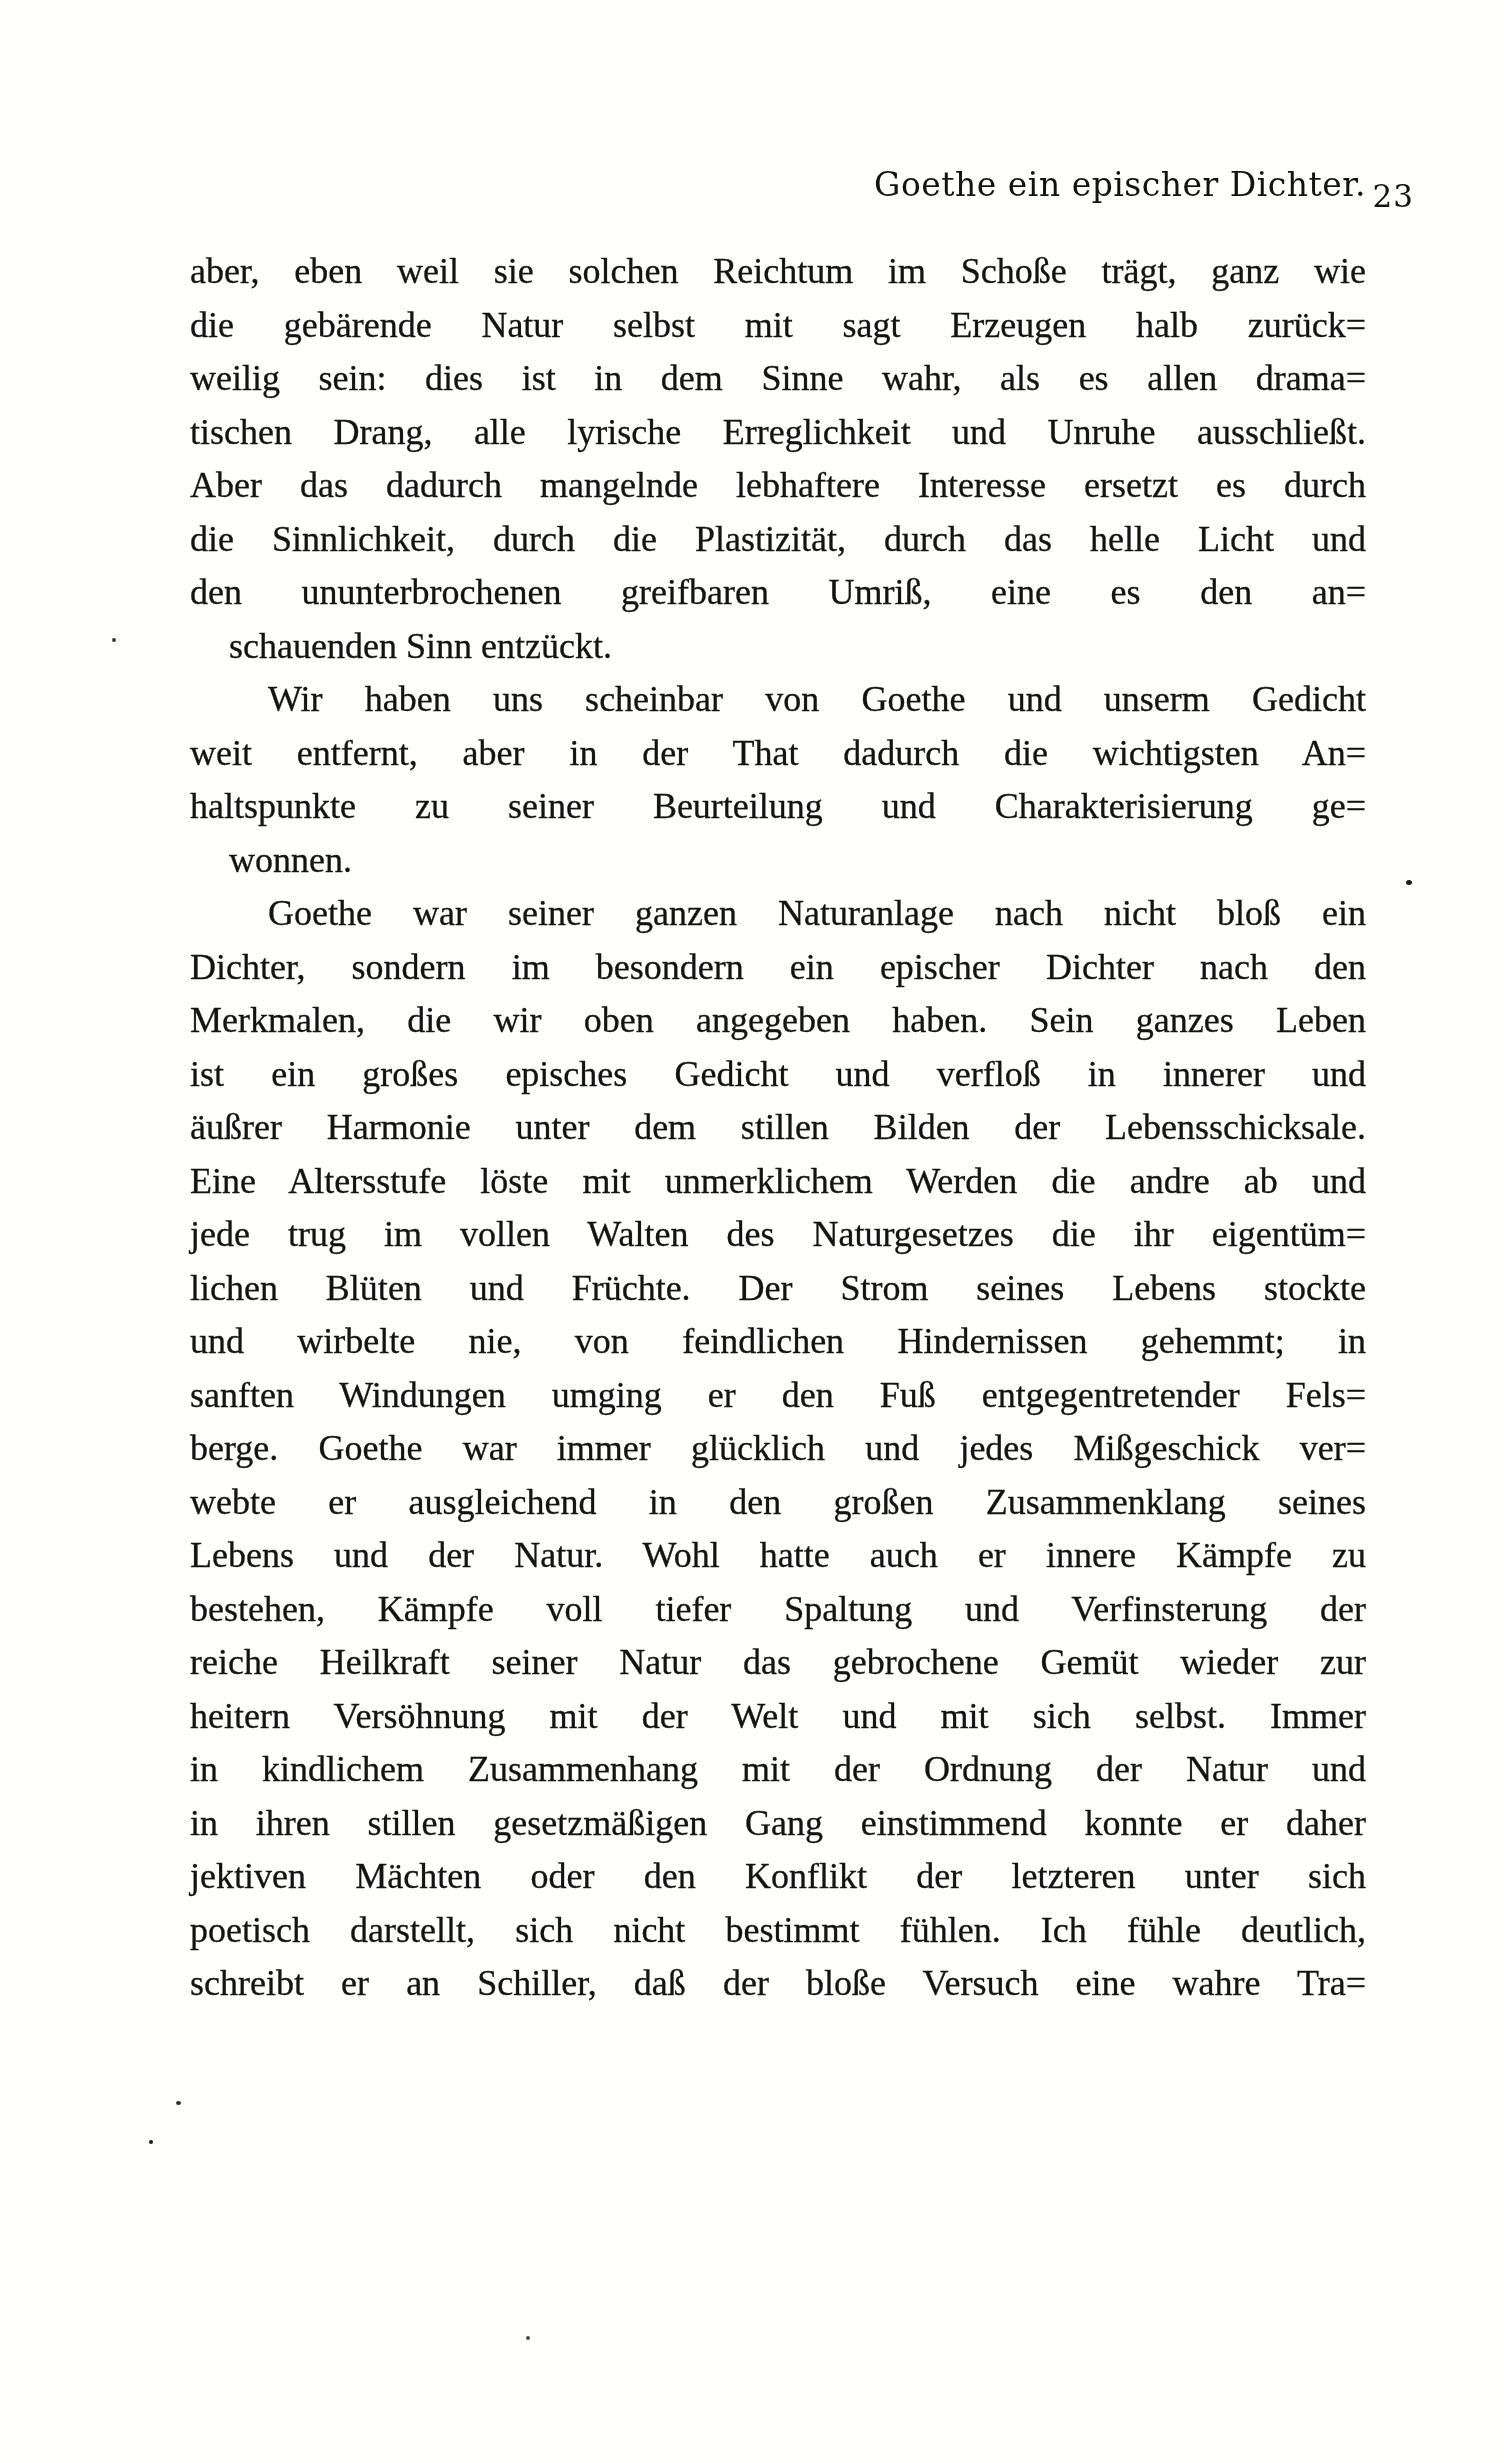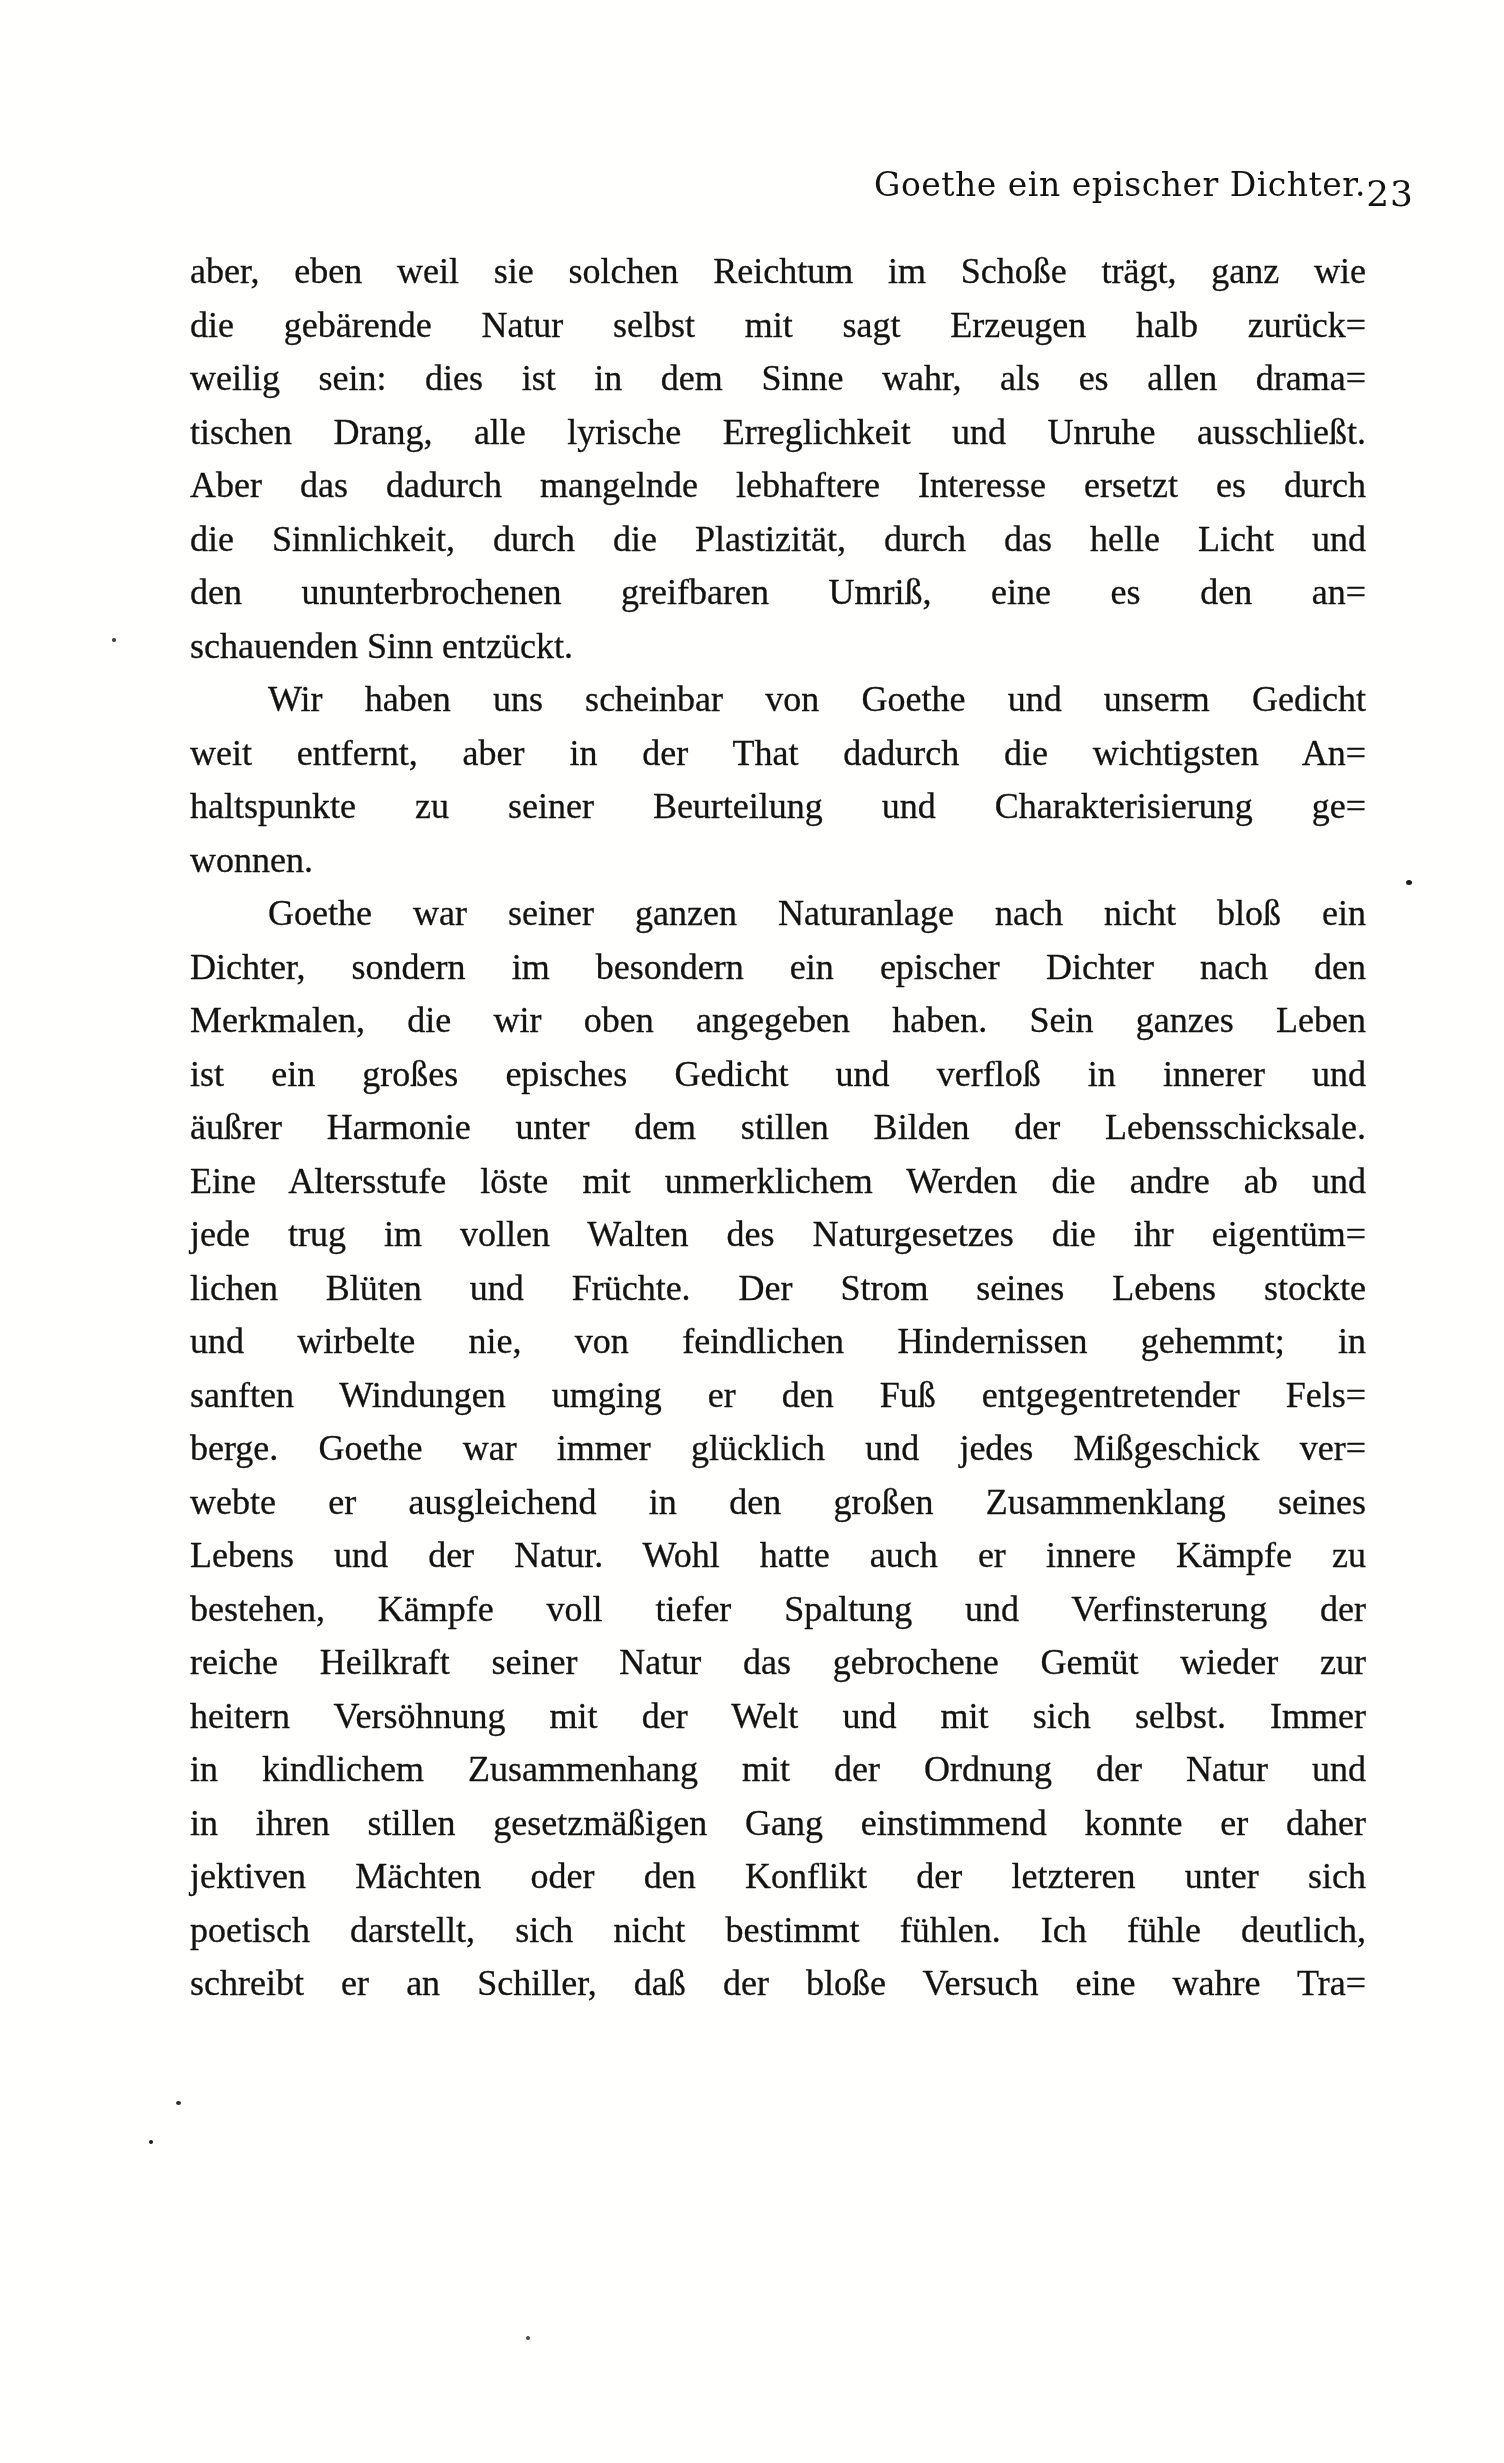--- a/index.html
+++ b/index.html
@@ -34,21 +34,21 @@
     bottom: 4px;
     text-align: right;
     font-size: 33px;
     letter-spacing: 0.5px;
     white-space: nowrap;
   }
   .page-number {
     position: absolute;
     right: -48px;
     bottom: -6px;
-    font-size: 36px;
+    font-size: 31px;
     letter-spacing: 1px;
   }
   .body-text {
     position: absolute;
     top: 245px;
     left: 190px;
     width: 1176px;
     font-size: 36px;
     line-height: 53.5px;
     -webkit-text-stroke: 0.3px currentColor;
@@ -62,20 +62,21 @@
     text-align-last: justify;
     white-space: normal;
     height: 53.5px;
     overflow: visible;
   }
   .line.indent {
     text-indent: 78px;
   }
   .line.para-end {
     text-align-last: left;
+    margin-left: 39px;
   }
   .speck {
     position: absolute;
     background: #1d1d1d;
     border-radius: 50%;
   }
   .speck.s1 { left: 1406px; top: 880px; width: 6px; height: 5px; }
   .speck.s2 { left: 112px;  top: 638px; width: 4px; height: 4px; background:#3a3a3a; }
   .speck.s3 { left: 176px;  top: 2101px; width: 5px; height: 4px; background:#2c2c2c; }
   .speck.s4 { left: 149px;  top: 2140px; width: 4px; height: 4px; }

